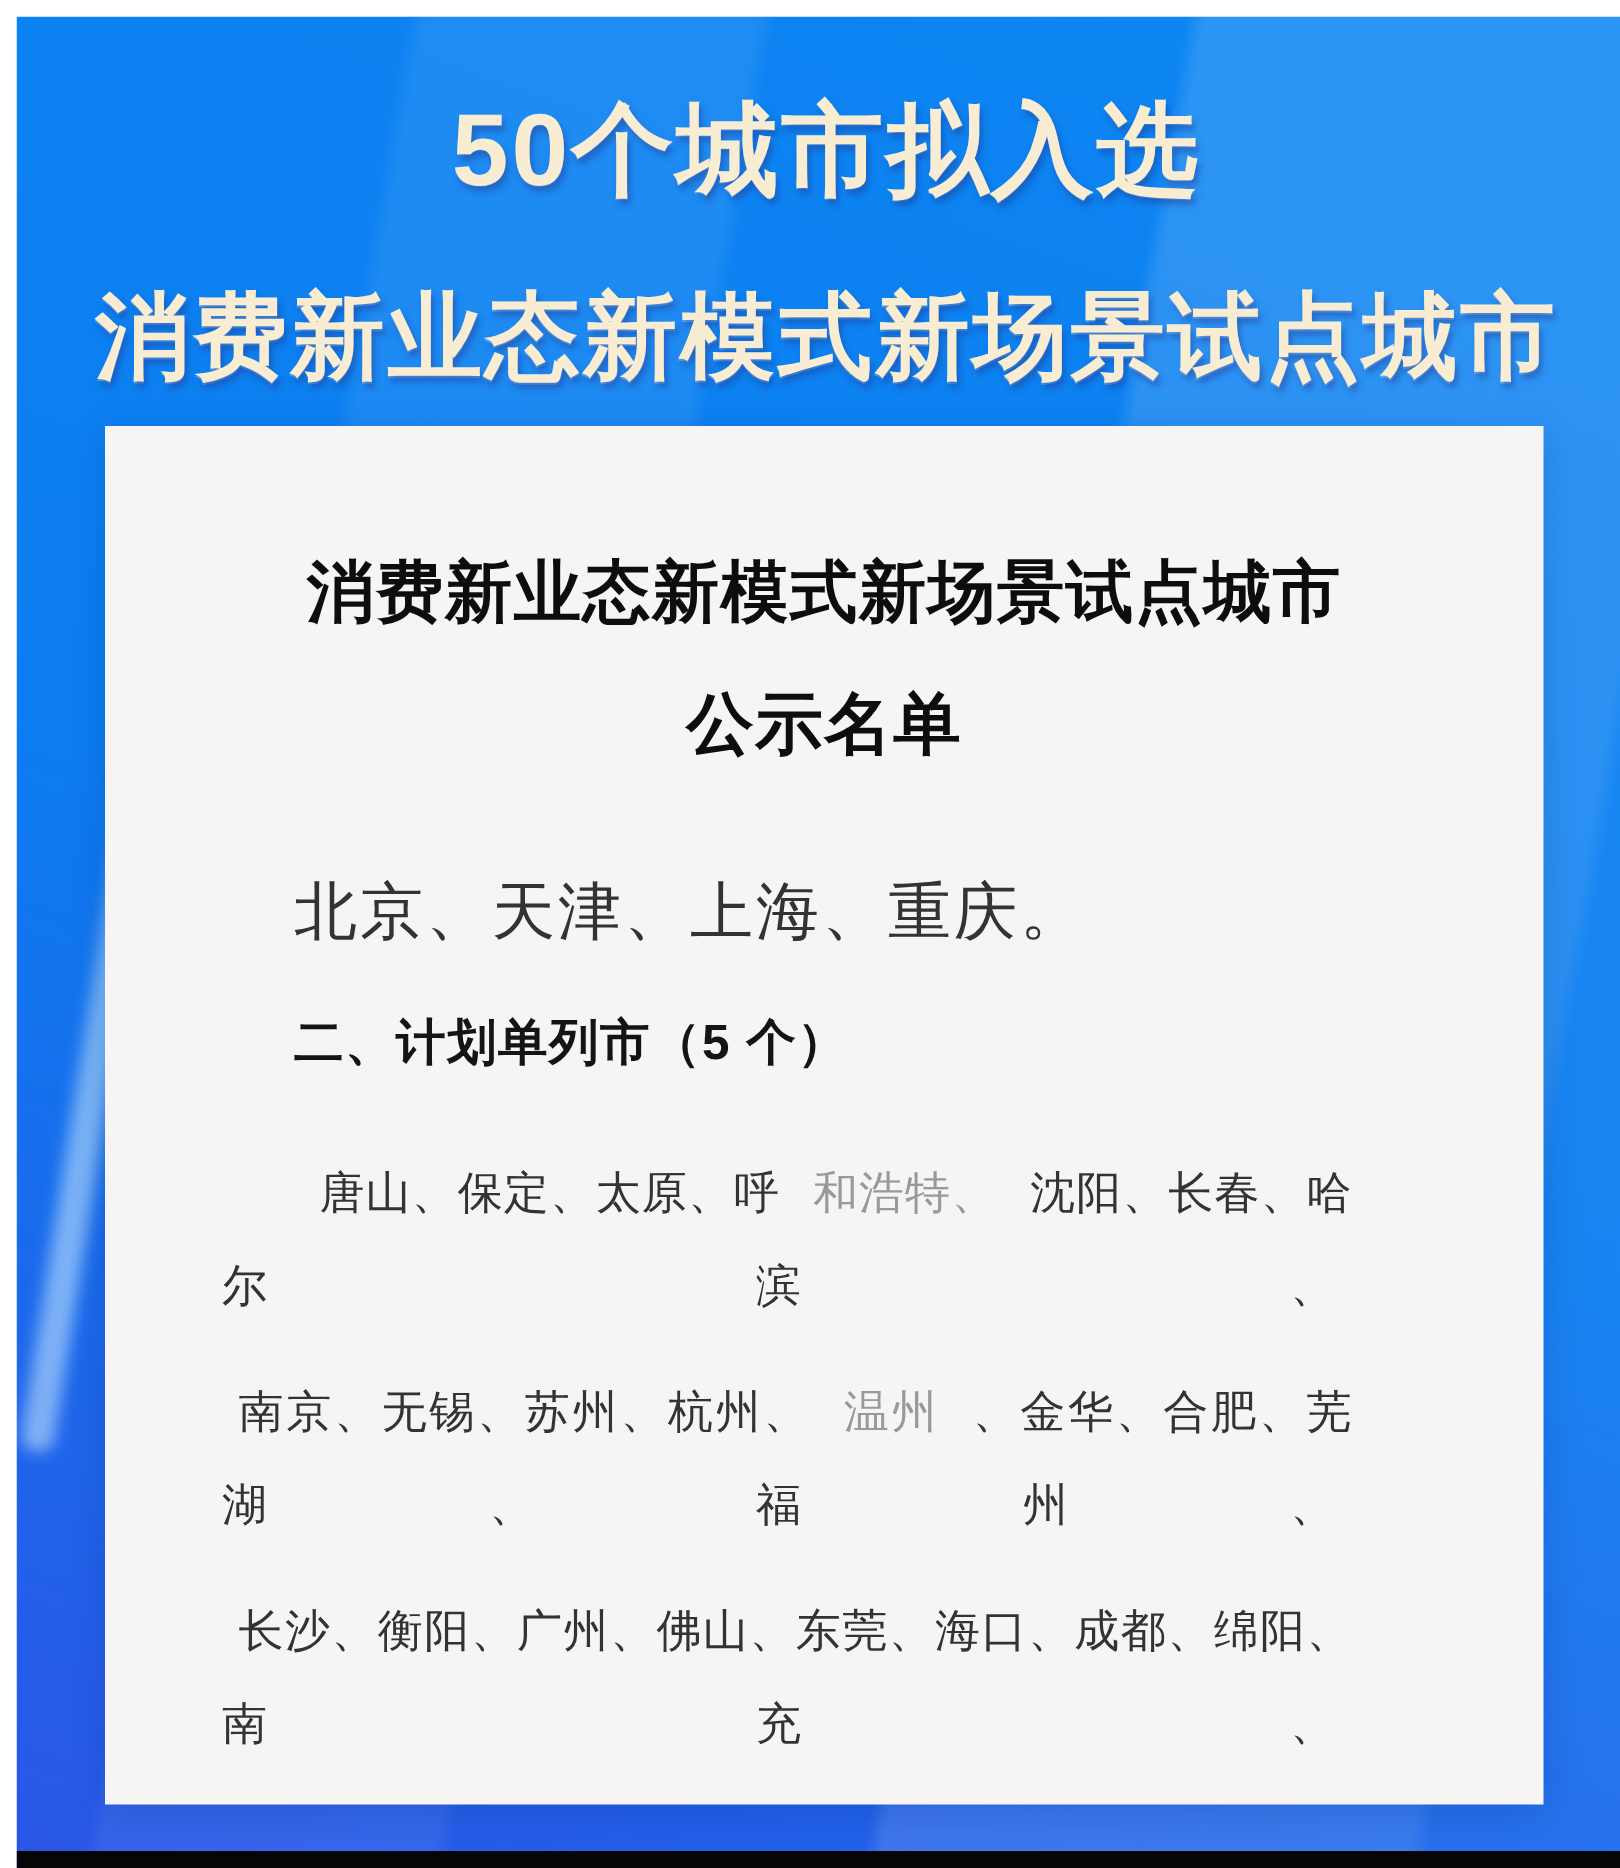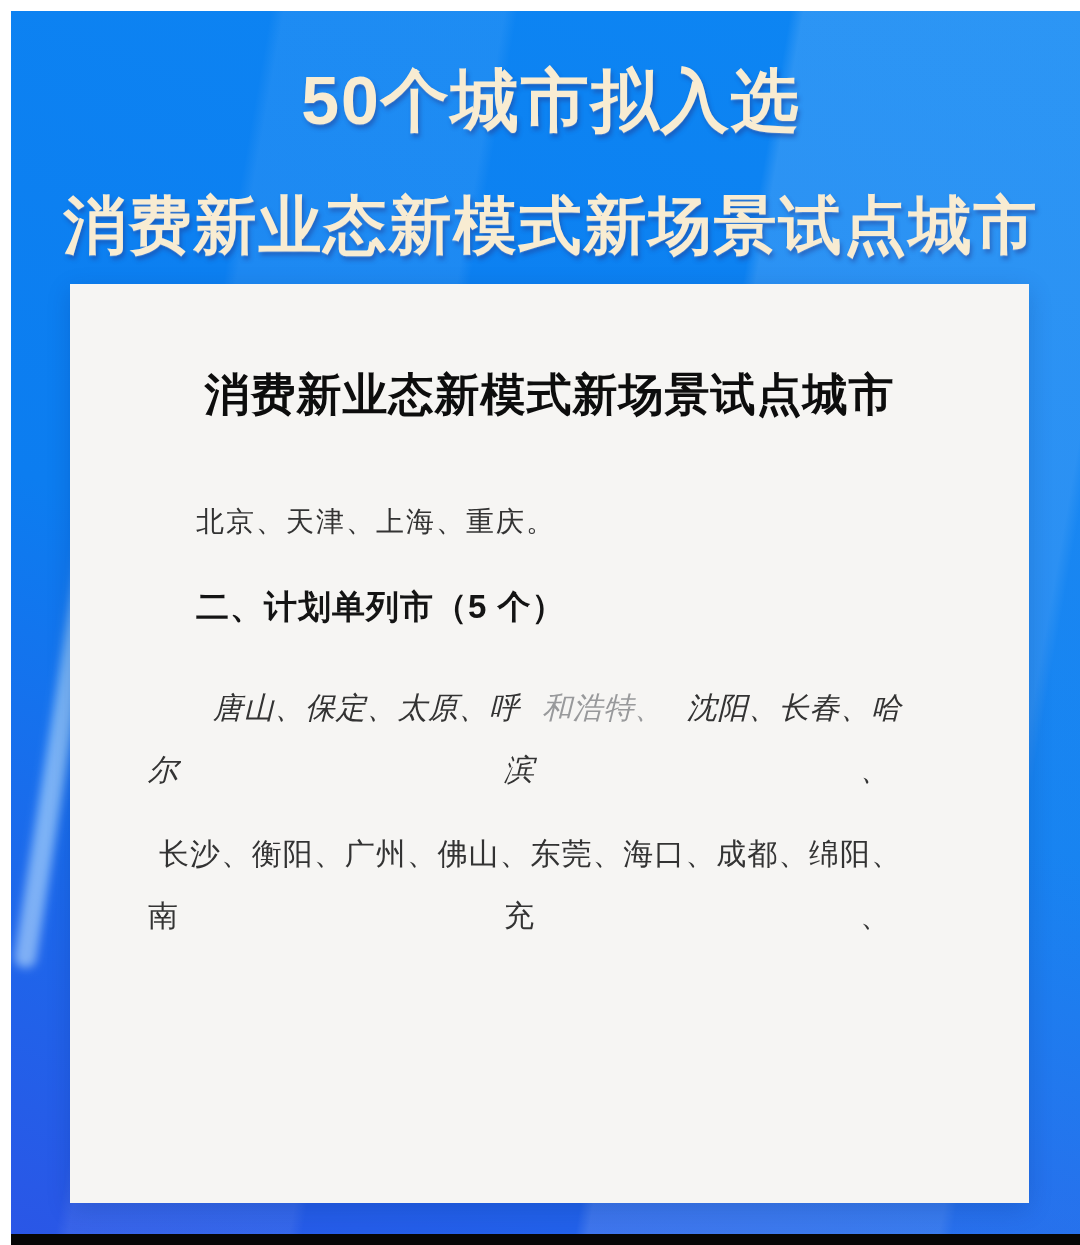--- a/index.html
+++ b/index.html
@@ -102,37 +102,37 @@
   .sec-h {
     font-family: "Liberation Sans", sans-serif;
     font-weight: 700;
     font-size: 33px;
     line-height: 63px;
     color: var(--heading-text);
     letter-spacing: 1px;
   }
   .sec-b {
     font-family: "Liberation Serif", serif;
-    font-size: 28px;
+    font-size: 42px;
     line-height: 63px;
     color: var(--body-text);
     letter-spacing: 2px;
   }
   .paragraph {
     margin: 6px 95px 0 45px;
     font-family: "Liberation Serif", serif;
     font-size: 30px;
     color: var(--body-text);
   }
   .city-line {
     line-height: 62px;
     text-align: justify;
     text-align-last: justify;
   }
-  .city-line.indent { text-indent: 54px; font-style: italic; }
+  .city-line.indent { text-indent: 54px; }
   .city-line.no-just { text-align: left; text-align-last: left; letter-spacing: 2px; }
   .faded { color: var(--faded-text); }
   .bottom-bar {
     position: absolute;
     left: 0;
     right: 0;
     bottom: 0;
     height: 13px;
     background: var(--bottom-bar);
   }
@@ -143,28 +143,30 @@
 <div class="page">
   <div class="light-streak"></div>
 
   <div class="banner">
     <div class="banner-line1">50个城市拟入选</div>
     <div class="banner-line2">消费新业态新模式新场景试点城市</div>
   </div>
 
   <div class="card">
     <div class="card-title first">消费新业态新模式新场景试点城市</div>
+    <div class="card-title">公示名单</div>
 
     <div class="sections">
       <div class="sec-b">北京、天津、上海、重庆。</div>
 
       <div class="sec-h">二、计划单列市（5 个）</div>
 
     </div>
 
     <div class="paragraph">
         <div class="city-line indent"><span>唐山、保定、太原、呼</span><span class="faded">和浩特、</span><span>沈阳、长春、哈尔滨、</span></div>
+        <div class="city-line"><span>南京、无锡、苏州、杭州、</span><span class="faded">温州</span><span>、金华、合肥、芜湖、福州、</span></div>
         <div class="city-line"><span>长沙、衡阳、广州、佛山、东莞、海口、成都、绵阳、南充、</span></div>
       </div>
   </div>
 
   <div class="bottom-bar"></div>
 </div>
 
 </body></html>

